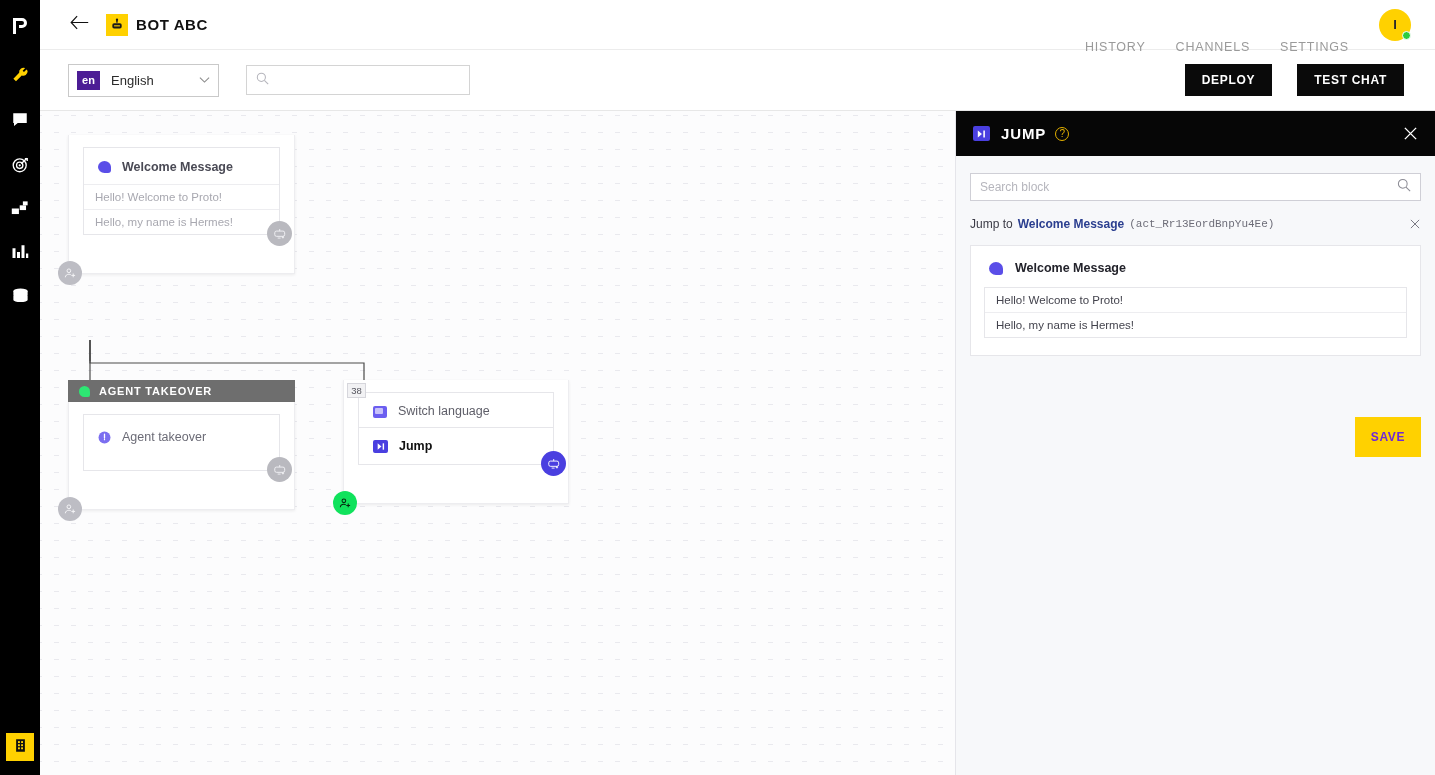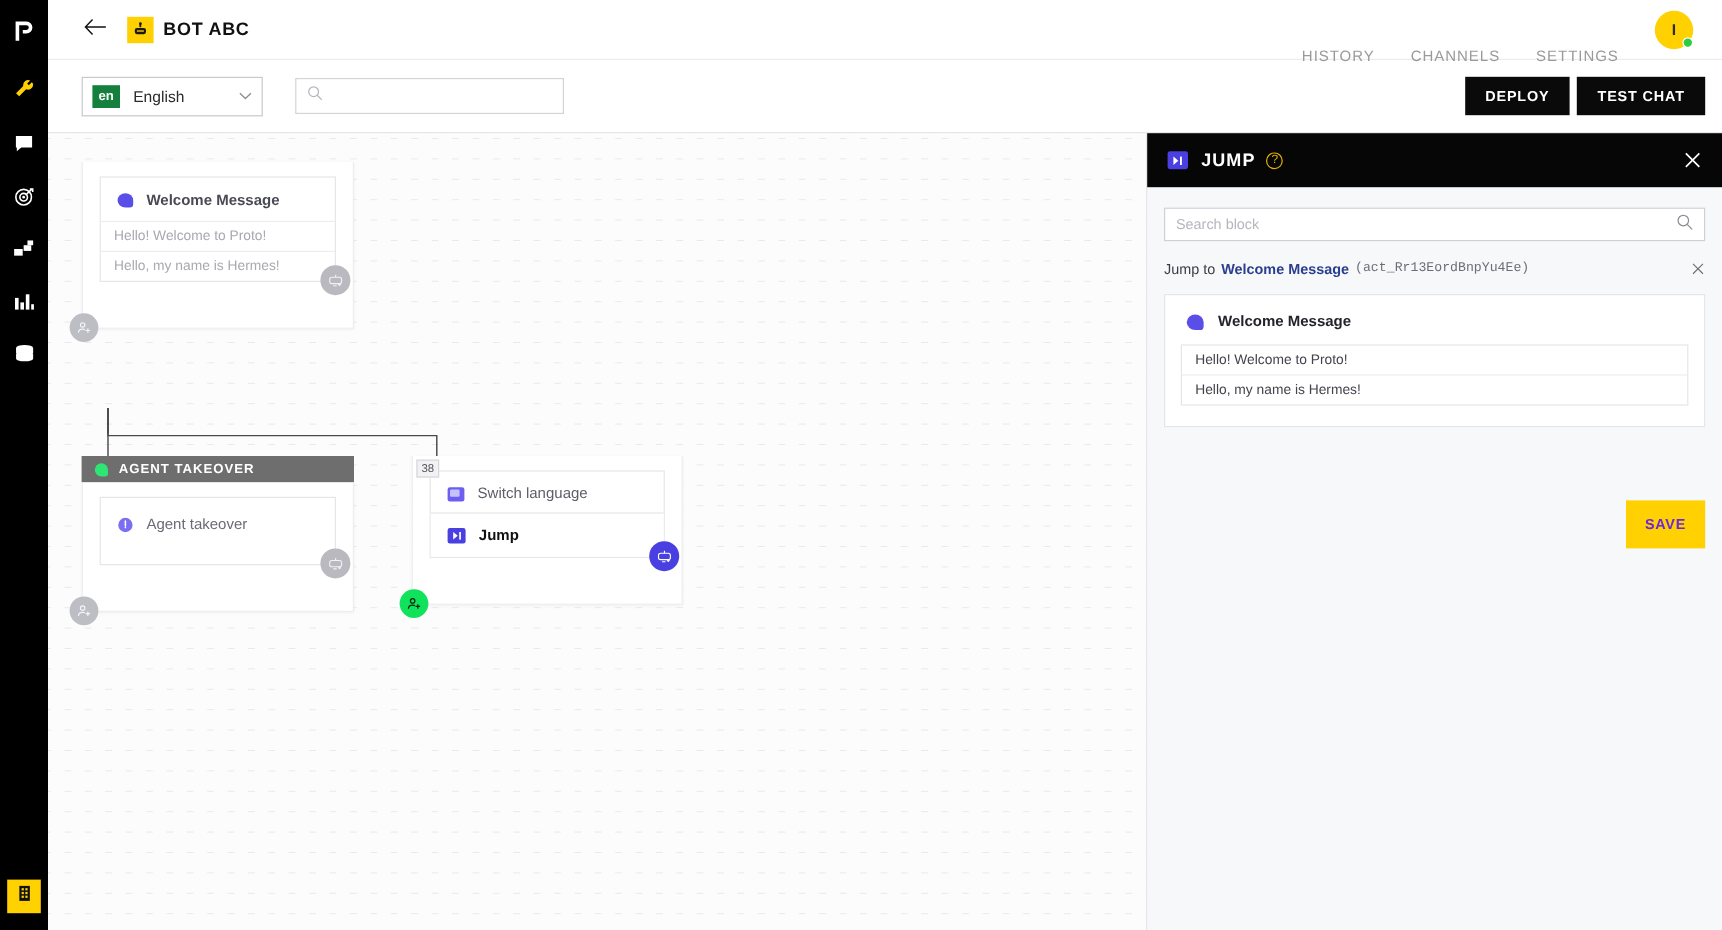--- a/index.html
+++ b/index.html
@@ -64,35 +64,35 @@
   .toolbar {
     position: absolute; left: 40px; top: 50px; width: 1395px; height: 61px;
     background: #fff; border-bottom: 1px solid #e7e7e7;
     display: flex; align-items: center; z-index: 29;
   }
   .lang-select {
     margin-left: 28px; width: 151px; height: 33px; border: 1px solid #c9c9c9;
     background: #fff; display: flex; align-items: center; padding: 0 8px; cursor: pointer;
   }
   .lang-code {
-    width: 23px; height: 19px; background: #15803d; color: #fff; font-size: 11px;
+    width: 23px; height: 19px; background: #4c1d95; color: #fff; font-size: 11px;
     font-weight: bold; display: flex; align-items: center; justify-content: center;
   }
   .lang-name { margin-left: 11px; font-size: 13px; color: #2b2b2b; }
   .lang-caret { margin-left: auto; color: #8d8d8d; display: flex; }
   .search-box {
     margin-left: 27px; width: 224px; height: 30px; border: 1px solid #d4d4d4;
     background: #fff; display: flex; align-items: center; padding: 0 9px;
   }
   .search-box input {
     border: none; outline: none; font-size: 12.5px; color: #333;
     margin-left: 7px; width: 100%; background: transparent;
     font-family: "Liberation Sans", sans-serif;
   }
-  .tb-actions { margin-left: auto; display: flex; gap: 6px; margin-right: 14px; justify-content: flex-end; }
+  .tb-actions { margin-left: auto; display: flex; gap: 25px; margin-right: 31px; justify-content: flex-end; }
   .btn-dark {
     height: 32px; padding: 0 17px; background: #0a0a0a; color: #fff; border: none;
     font-size: 12px; letter-spacing: .7px; font-weight: bold; cursor: pointer;
     font-family: "Liberation Sans", sans-serif;
   }
 
   
   .canvas {
     position: absolute; left: 40px; top: 111px; width: 915px; height: 664px;
     background-color: #fcfcfd;

